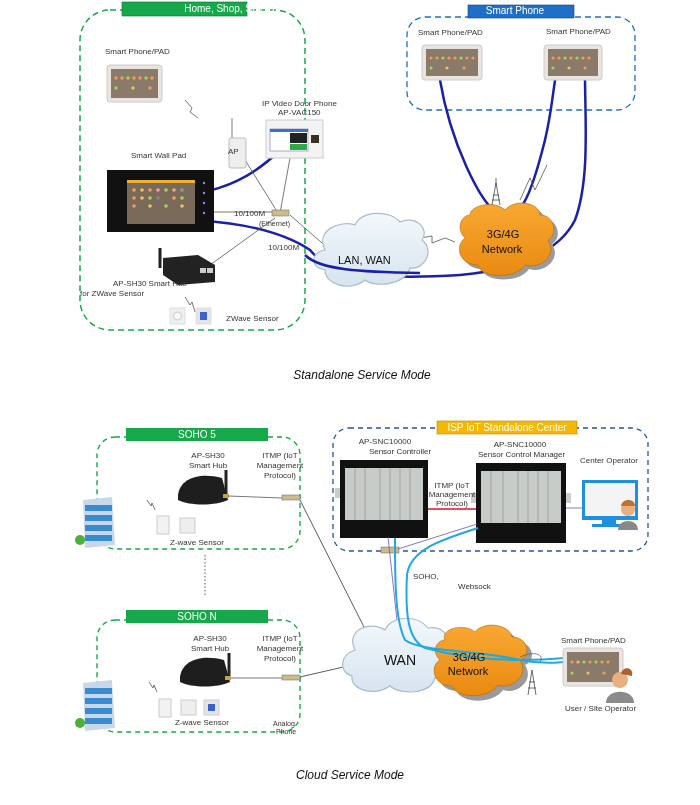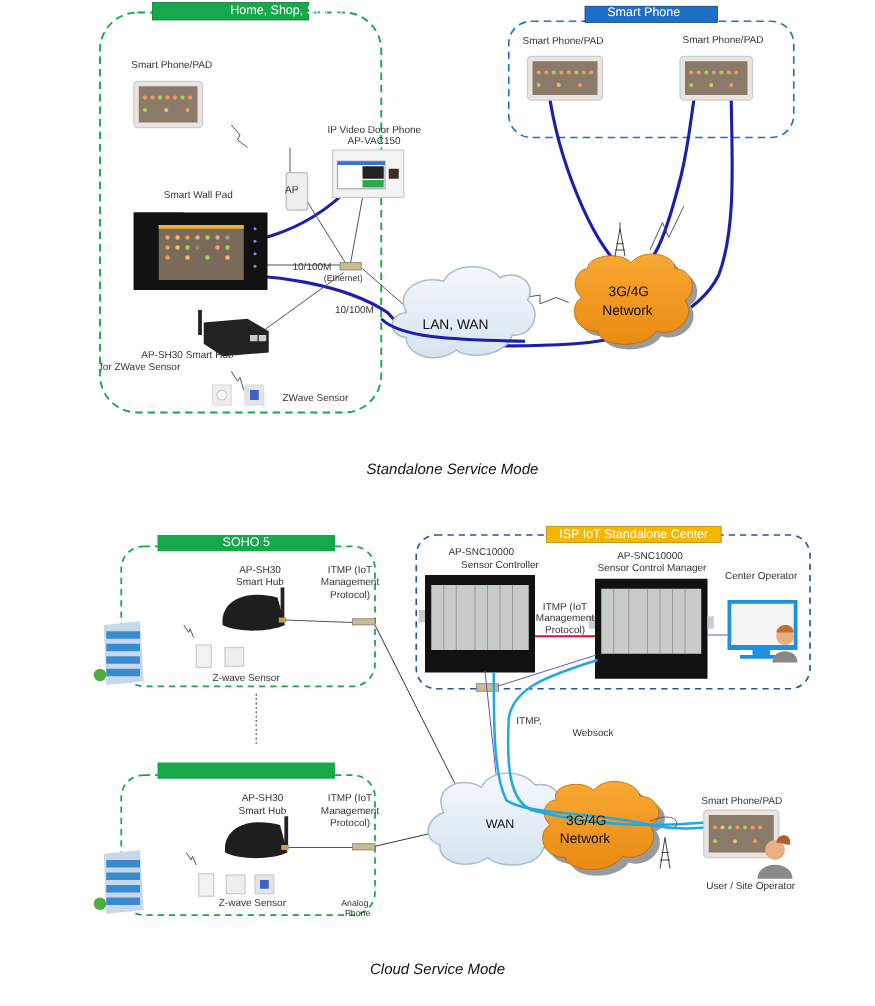--- a/index.html
+++ b/index.html
@@ -312,21 +312,21 @@
 <div class="lbl" style="left:226px;top:314px;">ZWave Sensor</div>
 <div class="lbl" style="left:338px;top:254px;font-size:11px;line-height:12px;color:#111;">LAN,  WAN</div>
 <div class="lbl" style="left:478px;top:228px;font-size:11px;line-height:12px;color:#111;width:50px;">3G/4G</div>
 <div class="lbl" style="left:470px;top:243px;font-size:11px;line-height:12px;color:#111;width:64px;">Network</div>
 <div class="lbl" style="left:418px;top:28px;">Smart  Phone/PAD</div>
 <div class="lbl" style="left:546px;top:27px;">Smart  Phone/PAD</div>
 
 <div class="caption" style="left:0;top:368px;margin-left:12px;">Standalone Service Mode</div>
 
 <div class="banner" style="left:126px;top:428px;width:142px;line-height:13px;">SOHO 5</div>
-<div class="banner" style="left:126px;top:610px;width:142px;line-height:13px;margin-top:12px;">SOHO N</div>
+<div class="banner" style="left:126px;top:610px;width:142px;line-height:13px;">SOHO N</div>
 <div class="banner" style="left:437px;top:421px;width:140px;line-height:13px;">ISP IoT Standalone Center</div>
 
 <div class="lbl" style="left:188px;top:451px;width:40px;">AP-SH30</div>
 <div class="lbl" style="left:186px;top:461px;width:44px;">Smart Hub</div>
 <div class="lbl" style="left:255px;top:451px;width:50px;">ITMP (IoT</div>
 <div class="lbl" style="left:255px;top:461px;width:50px;">Management</div>
 <div class="lbl" style="left:255px;top:471px;width:50px;">Protocol)</div>
 <div class="lbl" style="left:170px;top:538px;">Z-wave Sensor</div>
 
 <div class="lbl" style="left:190px;top:634px;width:40px;">AP-SH30</div>
@@ -340,22 +340,22 @@
 
 <div class="lbl" style="left:355px;top:437px;width:60px;">AP-SNC10000</div>
 <div class="lbl" style="left:350px;top:447px;width:70px;margin-left:15px;">Sensor Controller</div>
 <div class="lbl" style="left:490px;top:440px;width:60px;">AP-SNC10000</div>
 <div class="lbl" style="left:478px;top:450px;width:86px;">Sensor Control Manager</div>
 <div class="lbl" style="left:428px;top:481px;width:48px;">ITMP (IoT</div>
 <div class="lbl" style="left:426px;top:490px;width:52px;">Management</div>
 <div class="lbl" style="left:428px;top:499px;width:48px;">Protocol)</div>
 <div class="lbl" style="left:580px;top:456px;">Center Operator</div>
 
-<div class="lbl lbl-l" style="left:413px;top:572px;">ITMP,</div>
+<div class="lbl lbl-l" style="left:413px;top:572px;">SOHO,</div>
 <div class="lbl lbl-l" style="left:410px;top:582px;margin-left:48px;">Websock</div>
 
-<div class="lbl" style="left:380px;top:654px;font-size:10px;line-height:12px;color:#111;width:40px;">WAN</div>
+<div class="lbl" style="left:380px;top:654px;font-size:14px;line-height:12px;color:#111;width:40px;">WAN</div>
 <div class="lbl" style="left:444px;top:651px;font-size:11px;line-height:12px;color:#111;width:50px;">3G/4G</div>
 <div class="lbl" style="left:436px;top:665px;font-size:11px;line-height:12px;color:#111;width:64px;">Network</div>
 <div class="lbl" style="left:561px;top:636px;">Smart  Phone/PAD</div>
 <div class="lbl" style="left:565px;top:704px;">User / Site Operator</div>
 
 <div class="caption" style="left:0;top:768px;">Cloud Service Mode</div>
 
 </body></html>

